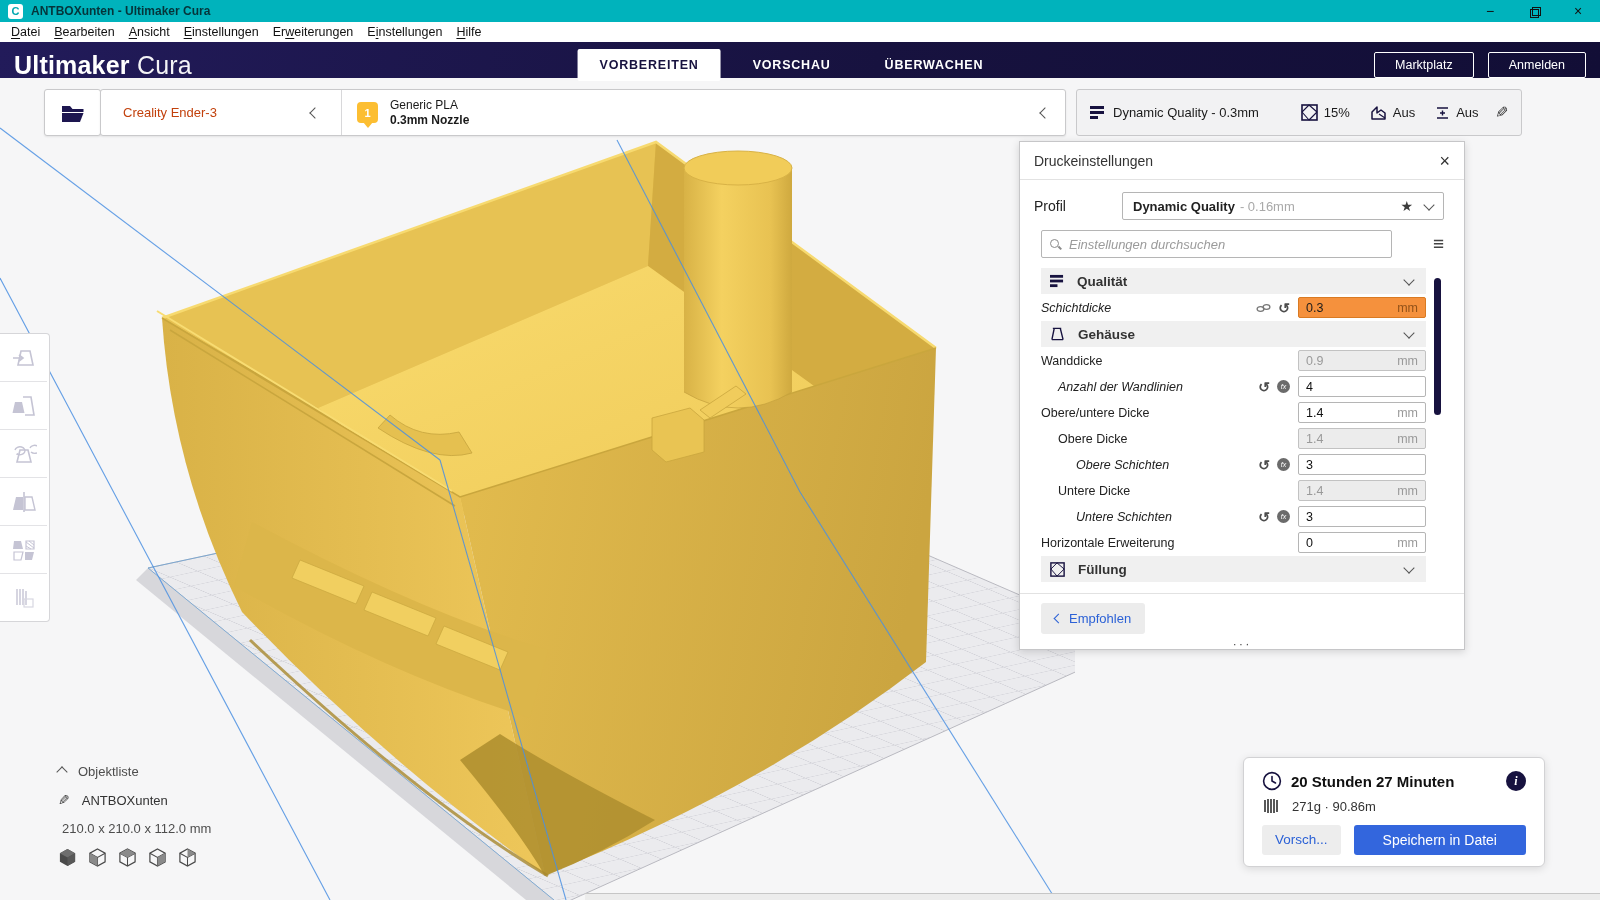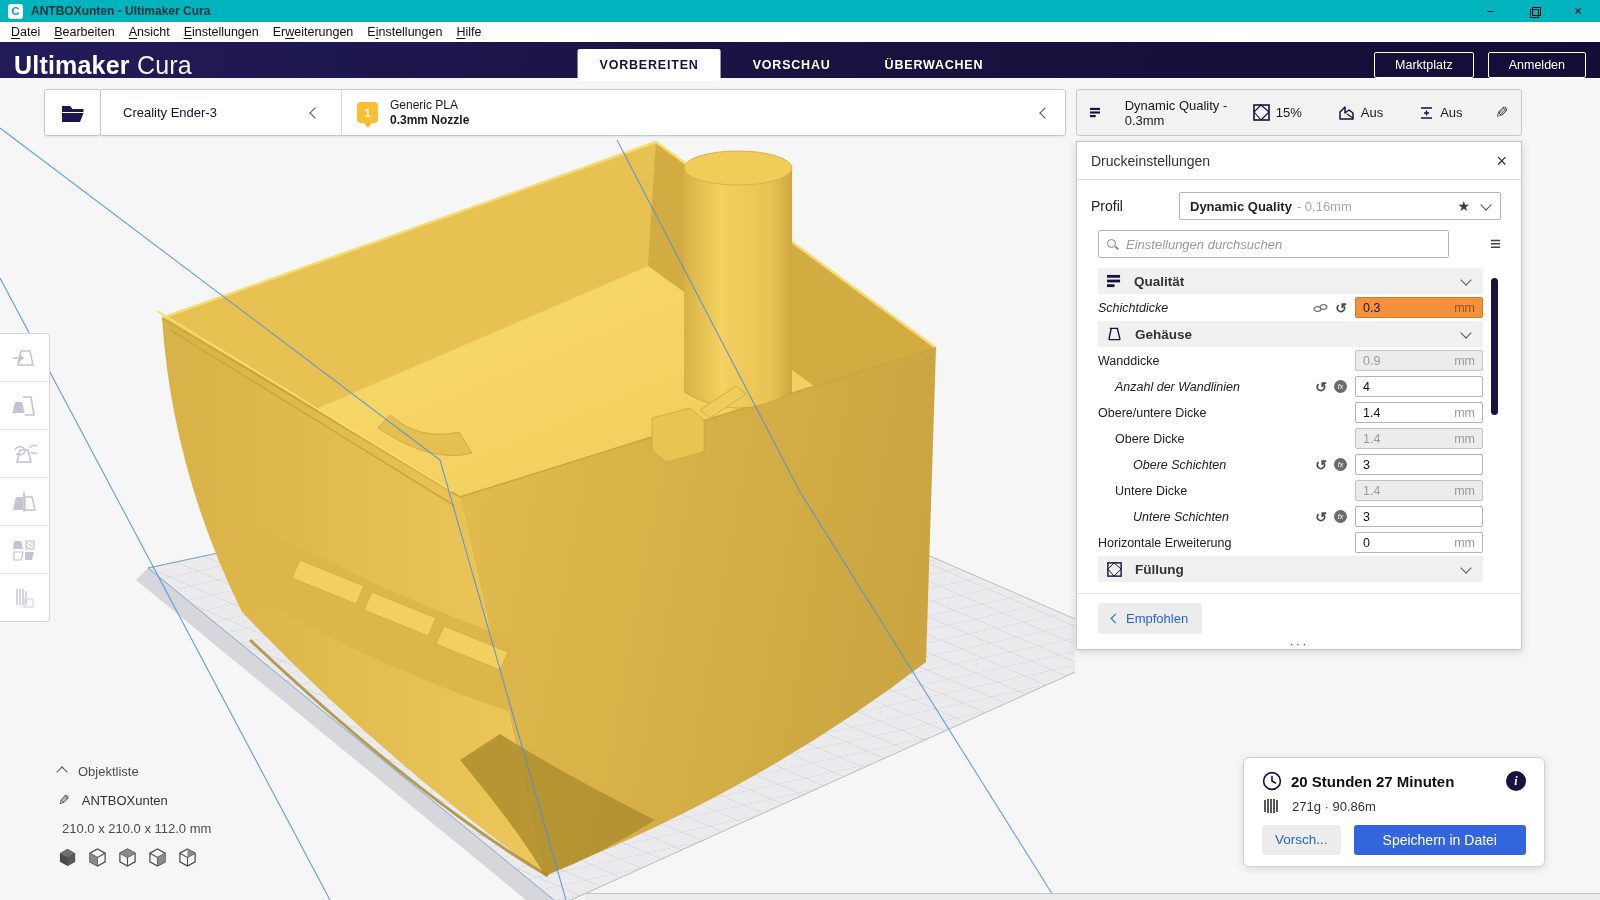--- a/index.html
+++ b/index.html
@@ -32,37 +32,37 @@
   .stab{font-size:12.5px;font-weight:600;letter-spacing:.8px;color:#fff;padding:9px 22px;border-radius:2px;cursor:default;}
   .stab.active{background:#ffffff;color:#17123f;}
   .hdr-btn{font-size:12.5px;color:#fff;border:1px solid #fff;border-radius:2px;padding:5px 20px;background:transparent;cursor:default;}
   .hdr-right{position:absolute;right:14px;top:10px;display:flex;gap:14px;}
   
   .card{position:absolute;top:89px;height:47px;background:#fff;border:1px solid #c9c9cb;border-radius:3px;
         box-shadow:0 1px 2px rgba(0,0,0,.08);box-sizing:border-box;display:flex;align-items:center;}
   .chev{display:inline-block;width:7px;height:7px;border-right:1.6px solid #555;border-bottom:1.6px solid #555;transform:rotate(45deg);}
   .chev.up{transform:rotate(-135deg);}
   .chev.left{transform:rotate(135deg);}
-  .printer-name{font-size:13px;color:#0f172a;margin-left:22px;}
+  .printer-name{font-size:13px;color:#c2410c;margin-left:22px;}
   .mat-pin{position:relative;width:21px;height:21px;background:#fcbe32;border-radius:4px;margin-left:16px;
            display:flex;align-items:center;justify-content:center;color:#fff;font-size:11px;font-weight:bold;flex:0 0 auto;}
   .mat-pin::after{content:"";position:absolute;left:6px;bottom:-5px;width:0;height:0;
                   border-left:5px solid transparent;border-right:5px solid transparent;border-top:6px solid #fcbe32;}
   .mat-text{margin-left:12px;line-height:1.25;}
   .mat-name{font-size:12px;color:#1a1a1a;}
   .mat-nozzle{font-size:12px;font-weight:bold;color:#1a1a1a;}
   .vdivider{position:absolute;left:240px;top:0;width:1px;height:45px;background:#d8d8da;}
   
   .summary{left:1076px;top:89px;width:446px;height:47px;background:#f2f2f3;border:1px solid #c9c9cb;border-radius:3px;
-           box-sizing:border-box;display:flex;align-items:center;padding:0 13px;gap:24px;}
+           box-sizing:border-box;display:flex;align-items:center;padding:0 13px;gap:8px;}
   .summary .txt{font-size:13px;color:#1a1a1a;}
   .sum-group{display:flex;align-items:center;gap:6px;margin-left:12px;}
   .icon-navy{color:#17123f;}
   
-  .panel{left:1076px;top:141px;width:446px;height:509px;background:#fff;border:1px solid #c6c6c8;
+  .panel{left:1019px;top:141px;width:446px;height:509px;background:#fff;border:1px solid #c6c6c8;
          box-shadow:0 2px 8px rgba(0,0,0,.15);box-sizing:border-box;}
   .panel-h{height:37px;border-bottom:1px solid #e2e2e2;display:flex;align-items:center;padding:0 14px;}
   .panel-title{font-size:14px;color:#333;}
   .close-x{margin-left:auto;font-size:18px;color:#333;cursor:default;line-height:1;}
   .prof-row{display:flex;align-items:center;margin:12px 20px 0 14px;}
   .prof-label{font-size:14px;color:#222;}
   .dropdown{margin-left:auto;width:322px;height:28px;border:1px solid #b5b5b5;border-radius:2px;display:flex;
             align-items:center;padding:0 10px;box-sizing:border-box;background:#fff;}
   .prof-val{font-size:13px;font-weight:600;color:#222;}
   .prof-suffix{font-size:13px;color:#a9a9a9;margin-left:5px;}

